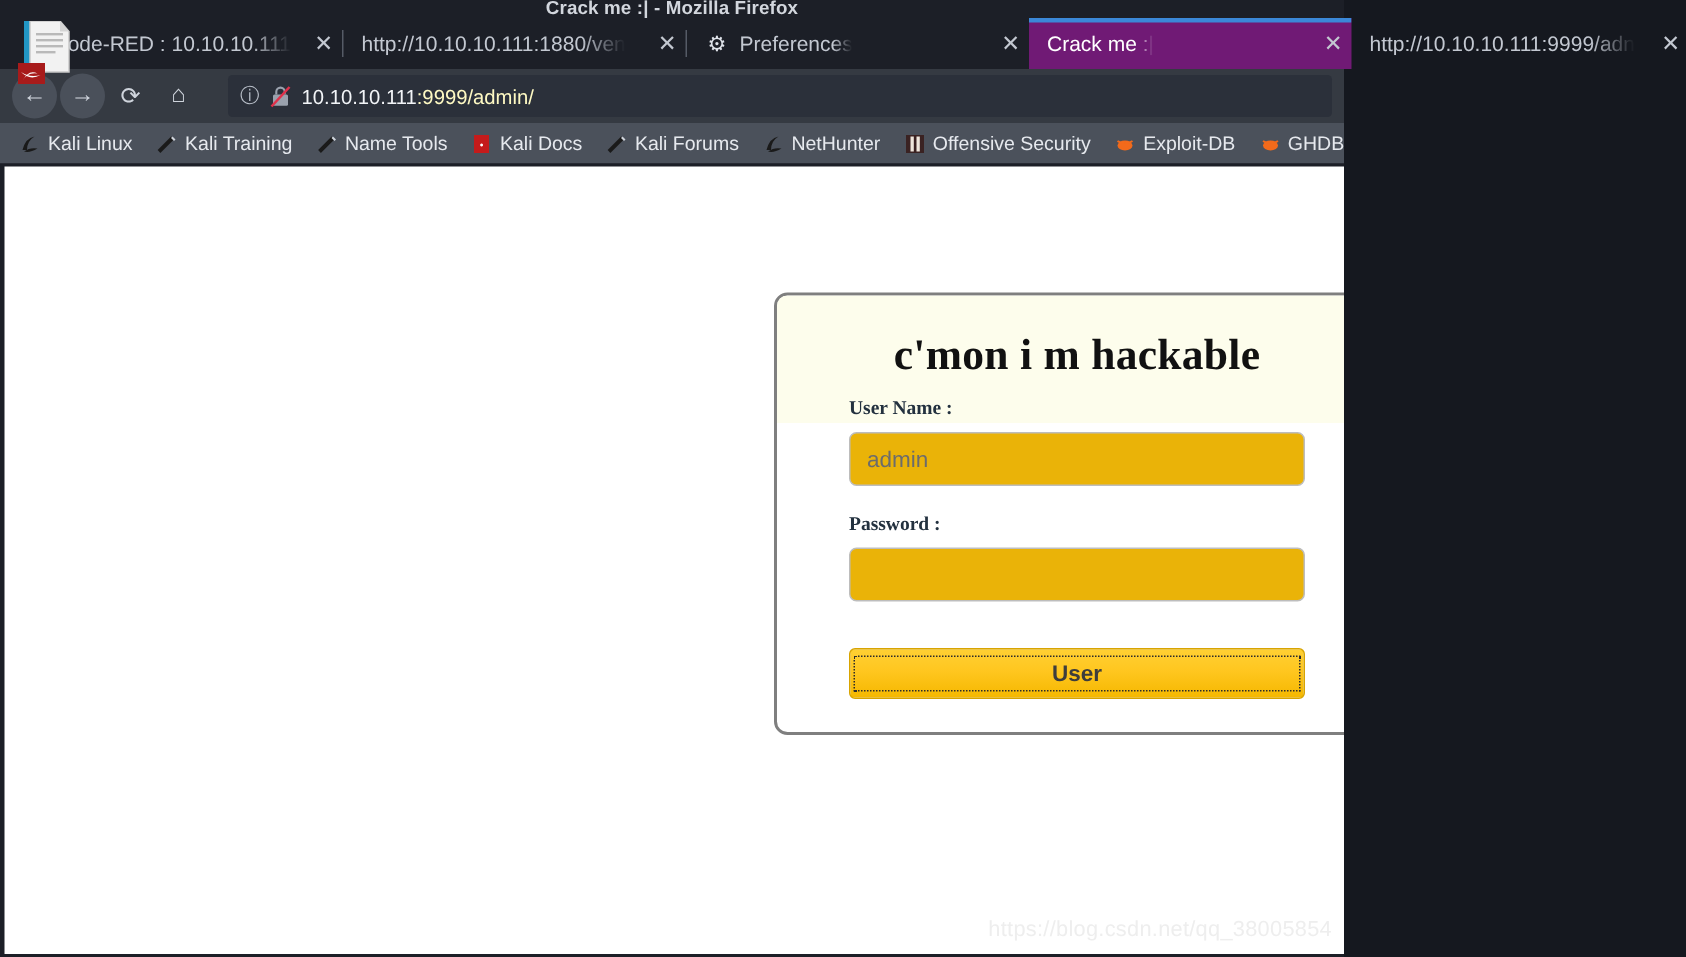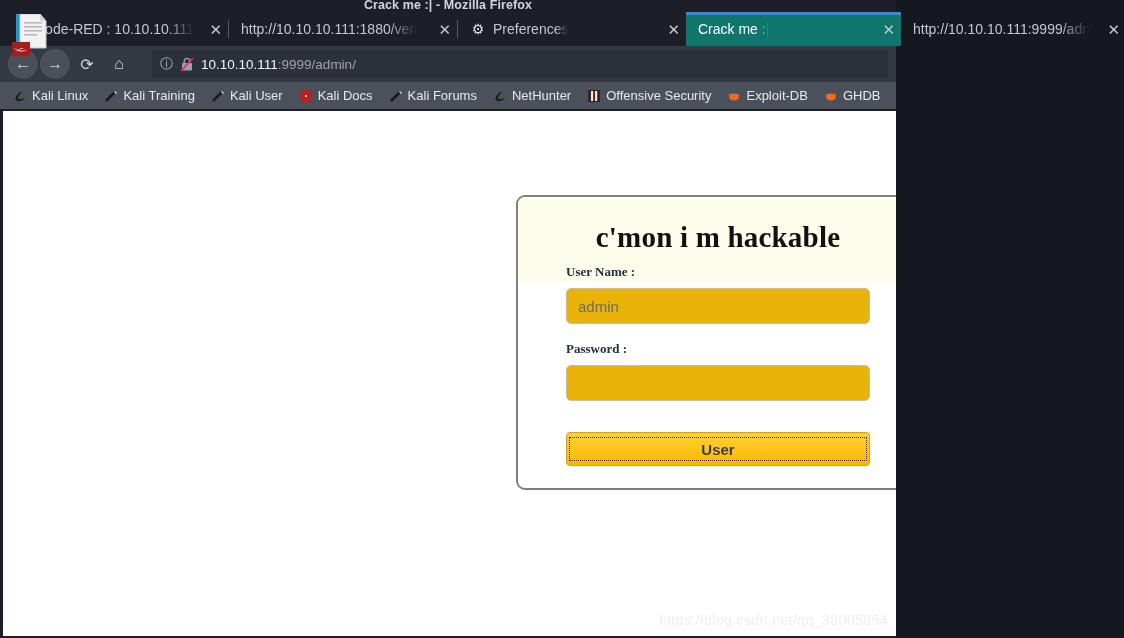--- a/index.html
+++ b/index.html
@@ -63,21 +63,21 @@
     text-overflow: clip;
     -webkit-mask-image: linear-gradient(to right, #000 83%, transparent 100%);
     mask-image: linear-gradient(to right, #000 83%, transparent 100%);
   }
   .tab.t1 { width: 228px; }
   .tab.t2 { width: 228px; }
   .tab.t3 { width: 228px; }
   .tab.t4 { width: 215px; }
   .tab.t5 { width: 225px; }
   .tab.active {
-    background: #0f766e;
+    background: #701a75;
     color: #ffffff;
   }
   .tab.active::before {
     content: "";
     position: absolute;
     left: 0; right: 0; top: 0;
     height: 3px;
     background: #3b88d8;
   }
   .tab-sep {
@@ -135,21 +135,21 @@
     background: #2b303a;
     border-radius: 3px;
     display: flex;
     align-items: center;
     padding: 0 8px;
     gap: 7px;
     overflow: hidden;
   }
   .url-text { font-size: 13.5px; white-space: nowrap; }
   .url-host { color: #f2f4f7; }
-  .url-path { color: #a3a3a3; }
+  .url-path { color: #fef9c3; }
   .info-ico { color: #b9bfc9; font-size: 13px; }
   .lock-broken {
     position: relative;
     width: 14px; height: 15px;
     flex: 0 0 auto;
   }
 
   
   .bookmarks {
     height: 27px;
@@ -361,21 +361,21 @@
         <polygon points="11,2 13,4 12,5 10,3" fill="#cfd4dc"></polygon>
       </svg>
       <span>Kali Training</span>
     </div>
 
     <div class="bm">
       <svg class="bm-ico" viewBox="0 0 14 14">
         <line x1="2" y1="12" x2="11" y2="3" stroke="#1a1a1a" stroke-width="2.6"></line>
         <polygon points="11,2 13,4 12,5 10,3" fill="#cfd4dc"></polygon>
       </svg>
-      <span>Kali User</span>
+      <span>Name Tools</span>
     </div>
 
     <div class="bm">
       <svg class="bm-ico" viewBox="0 0 14 14">
         <rect x="2" y="1" width="10" height="12" fill="#c41b1b"></rect>
         <text x="7" y="10" font-size="8" fill="#ffffff" text-anchor="middle" font-family="Liberation Serif, serif">•</text>
       </svg>
       <span>Kali Docs</span>
     </div>
 

